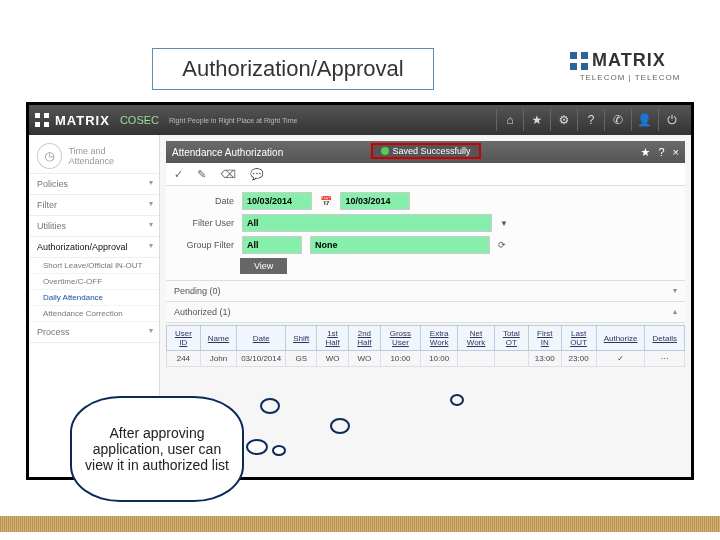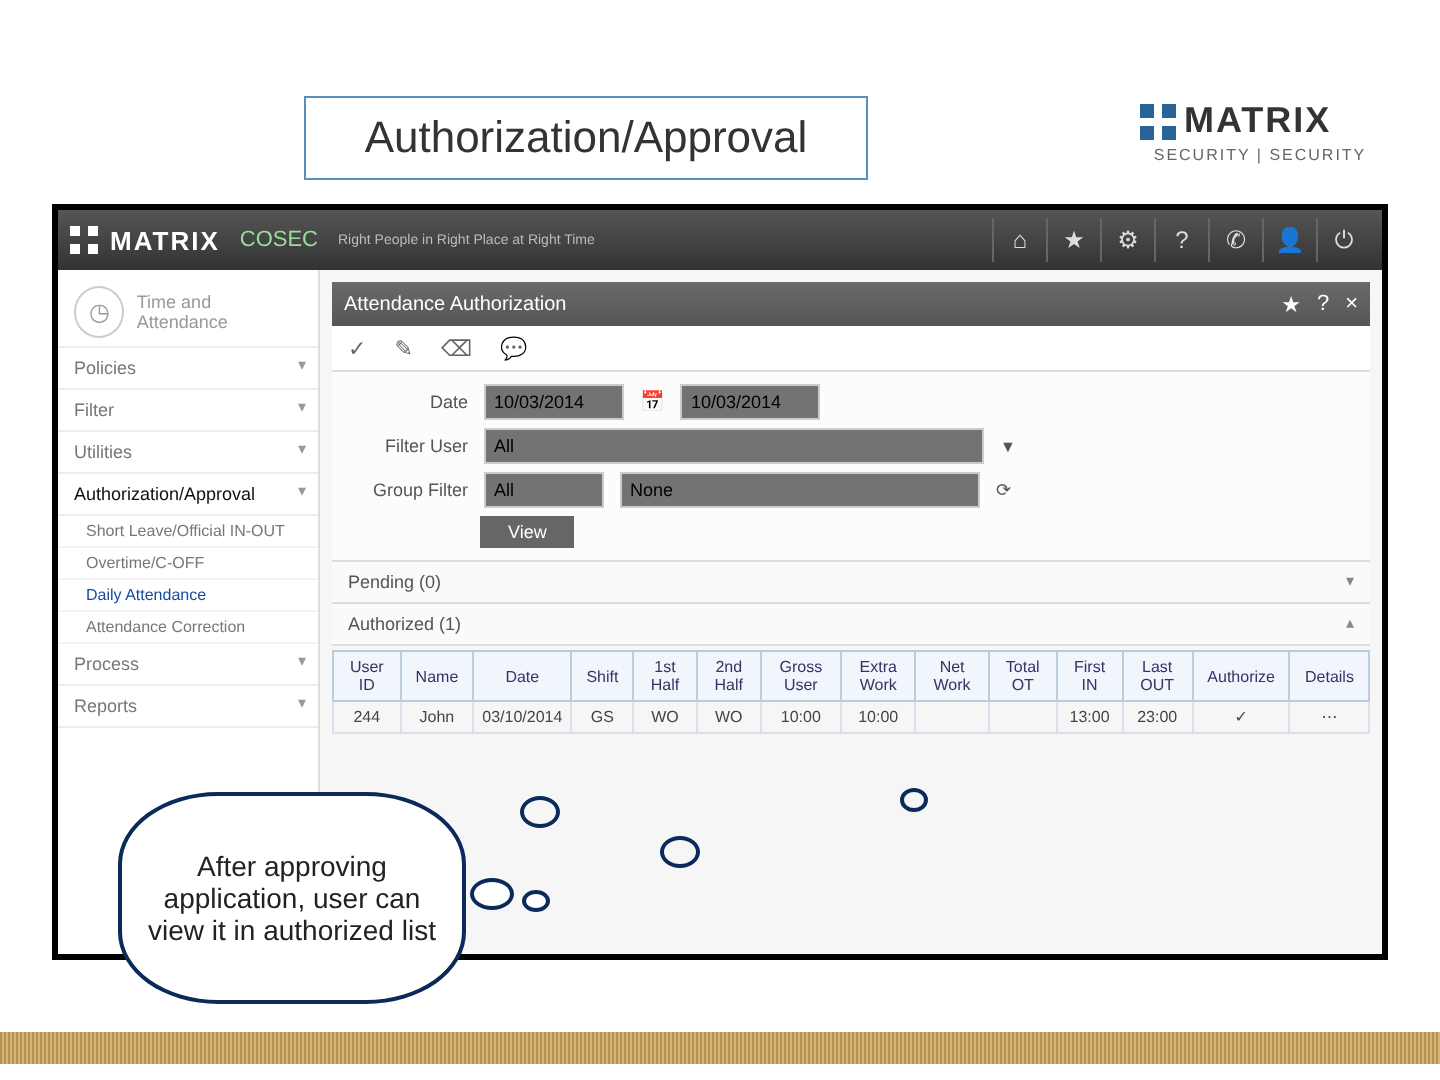--- a/index.html
+++ b/index.html
@@ -250,21 +250,22 @@
     gap: 8px;
     margin-bottom: 4px;
     font-size: 9px;
   }
   .filter-row .lbl { width: 60px; text-align: right; color:#555; }
   .filter-row .flt-input {
     border: 1px solid #ccc;
     height: 14px;
     padding: 1px 4px;
     font-size: 9px;
-    background:#737373;
+    background:#86efac;
+    font-weight:bold;
   }
   .cal-icon { font-size:10px; color:#444; }
 
   .view-btn {
     background: #666;
     color:#fff;
     border:none;
     padding:3px 14px;
     font-size:9px;
     margin-left: 66px;
@@ -286,32 +287,33 @@
     border-collapse:collapse;
     font-size:8px;
     margin-top:2px;
   }
   .grid th {
     border:1px solid #bcd;
     background:#f0f6fb;
     color:#336;
     padding:3px 7px;
     font-weight:normal;
+    text-decoration:underline;
   }
   .grid td {
     border:1px solid #dde;
     padding:3px 4px;
     color:#444;
     text-align:center;
   }
 
   
   .cloud {
     position:absolute;
-    left: 59px;
+    left: 70px;
     bottom: 38px;
     width: 150px;
     height: 90px;
     border: 2px solid #0a2a5a;
     border-radius: 50px/36px;
     background:#fff;
     display:flex;
     align-items:center;
     justify-content:center;
     text-align:center;
@@ -352,21 +354,21 @@
 
 <div class="slide-title-box">
   <span>Authorization/Approval</span>
 </div>
 
 <div class="logo-box">
   <div class="logo-main">
     <span class="logo-squares"></span>
     <span class="logo-word">MATRIX</span>
   </div>
-  <div class="logo-sub">SECURITY | SECURITY</div>
+  <div class="logo-sub">TELECOM | TELECOM</div>
 </div>
 
 <div class="app-frame">
 
   <div class="app-topbar">
     <div class="brand">
       <span class="brand-logo"></span>
       <span class="brand-word">MATRIX</span>
       <span class="brand-app">COSEC</span>
       <span class="brand-tagline">Right People in Right Place at Right Time</span>
@@ -391,27 +393,30 @@
       </div>
       <div class="sidebar-group"><span>Policies</span></div>
       <div class="sidebar-group"><span>Filter</span></div>
       <div class="sidebar-group"><span>Utilities</span></div>
       <div class="sidebar-group" style="color:#111;"><span>Authorization/Approval</span></div>
       <div class="sidebar-sub"><span>Short Leave/Official IN-OUT</span></div>
       <div class="sidebar-sub"><span>Overtime/C-OFF</span></div>
       <div class="sidebar-sub sel"><span>Daily Attendance</span></div>
       <div class="sidebar-sub"><span>Attendance Correction</span></div>
       <div class="sidebar-group"><span>Process</span></div>
-      <div class="sidebar-group"><span>Reports</span></div>
     </div>
 
     <div class="content">
 
       <div class="panel-head">
         <span>Attendance Authorization</span>
+        <div class="toast">
+          <span class="dot"></span>
+          <span>Saved Successfully</span>
+        </div>
         <div class="panel-head-icons">
           <span>★</span>
           <span>?</span>
           <span>×</span>
         </div>
       </div>
 
       <div class="toolbar">
         <span>✓</span>
         <span>✎</span>

